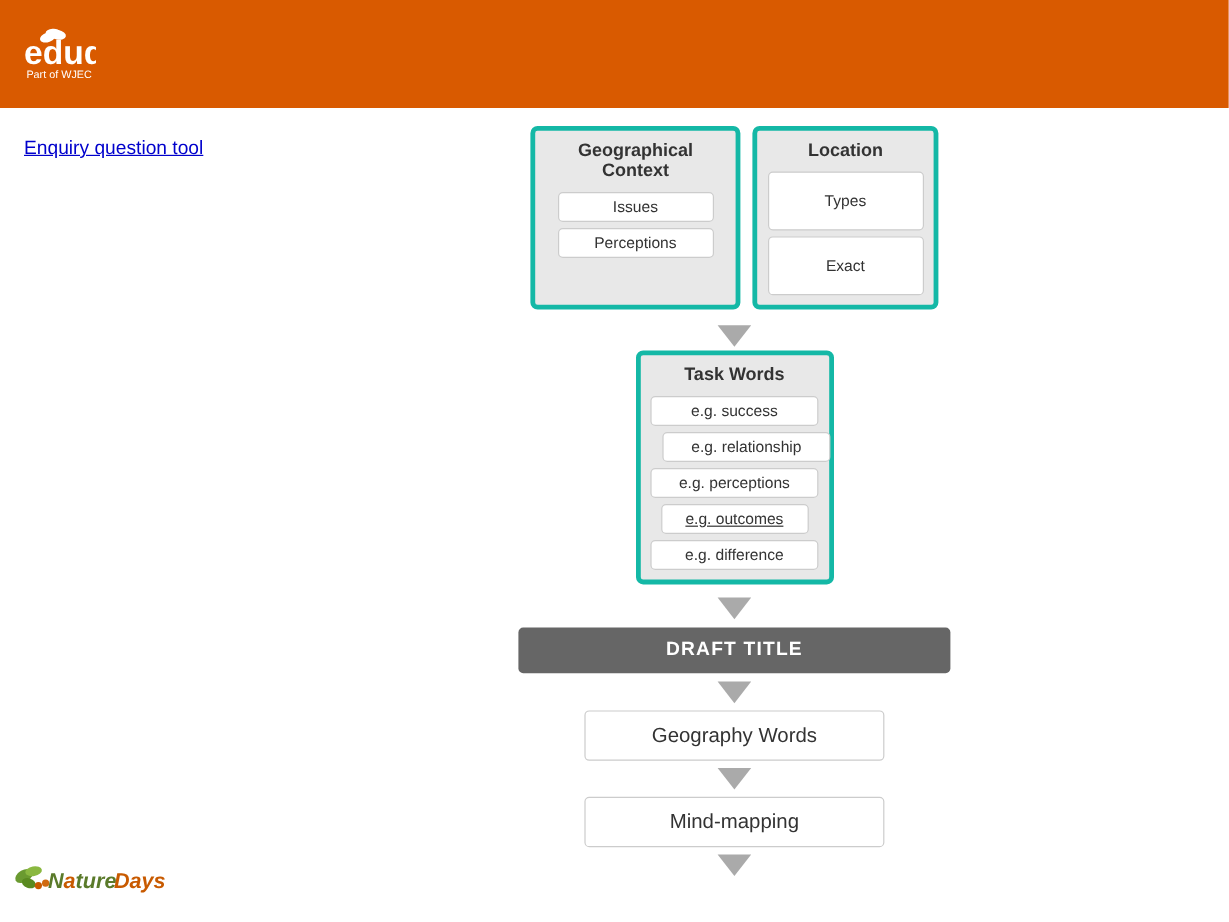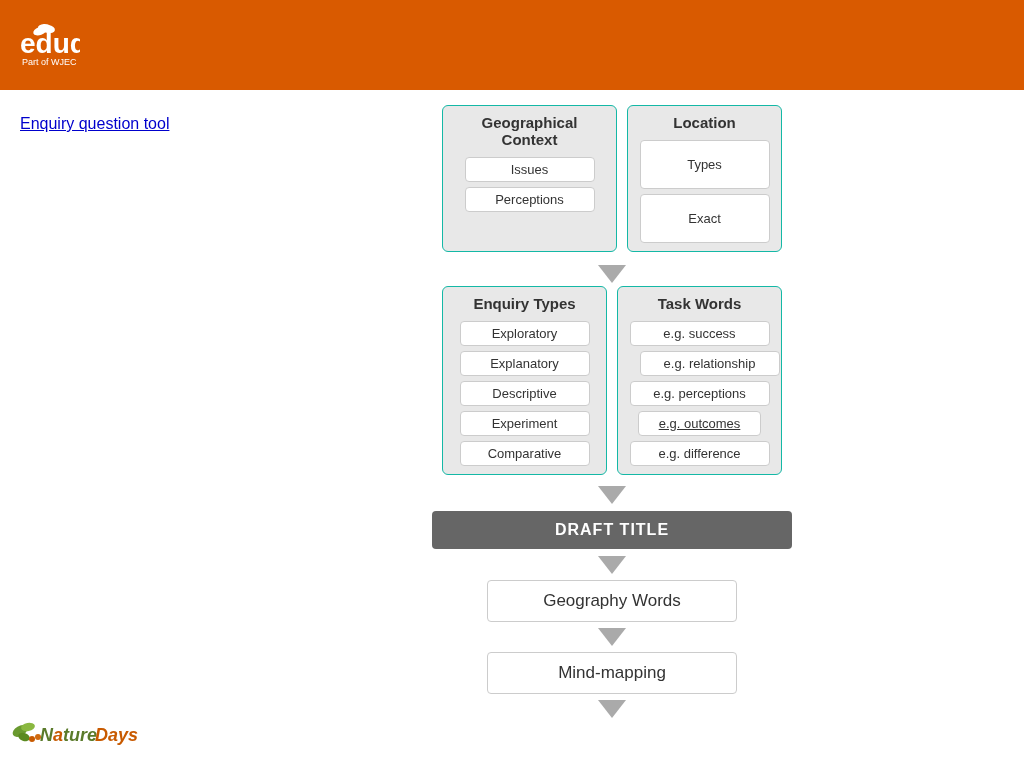--- a/index.html
+++ b/index.html
@@ -52,21 +52,21 @@
     
     .top-row {
       display: flex;
       gap: 10px;
       margin-bottom: 10px;
     }
 
     
     .outer-box {
       background: #e8e8e8;
-      border: 1px solid #14b8a6;
+      border: 4px solid #14b8a6;
       border-radius: 6px;
       padding: 8px 10px;
       display: flex;
       flex-direction: column;
       align-items: center;
       gap: 5px;
     }
     .outer-box-title {
       font-size: 15px;
       font-weight: bold;
@@ -200,28 +200,20 @@
         <div class="outer-box-title">Location</div>
         <div class="inner-box-tall">Types</div>
         <div class="inner-box-tall">Exact</div>
       </div>
     </div>
 
     <div class="arrow-down"></div>
 
     <div class="second-row">
 
-      <div class="outer-box" style="width:165px;">
-        <div class="outer-box-title">Enquiry Types</div>
-        <div class="inner-box" style="width:130px;">Exploratory</div>
-        <div class="inner-box" style="width:130px;">Explanatory</div>
-        <div class="inner-box" style="width:130px;">Descriptive</div>
-        <div class="inner-box" style="width:130px;">Experiment</div>
-        <div class="inner-box" style="width:130px;">Comparative</div>
-      </div>
 
       <div class="outer-box" style="width:165px;">
         <div class="outer-box-title">Task Words</div>
         <div class="inner-box" style="width:140px;">e.g. success</div>
         <div class="inner-box" style="width:140px;margin-left:20px;">e.g. relationship</div>
         <div class="inner-box" style="width:140px;">e.g. perceptions</div>
         <div class="inner-box" style="width:123px;text-decoration:underline;">e.g. outcomes</div>
         <div class="inner-box" style="width:140px;">e.g. difference</div>
       </div>
     </div>

